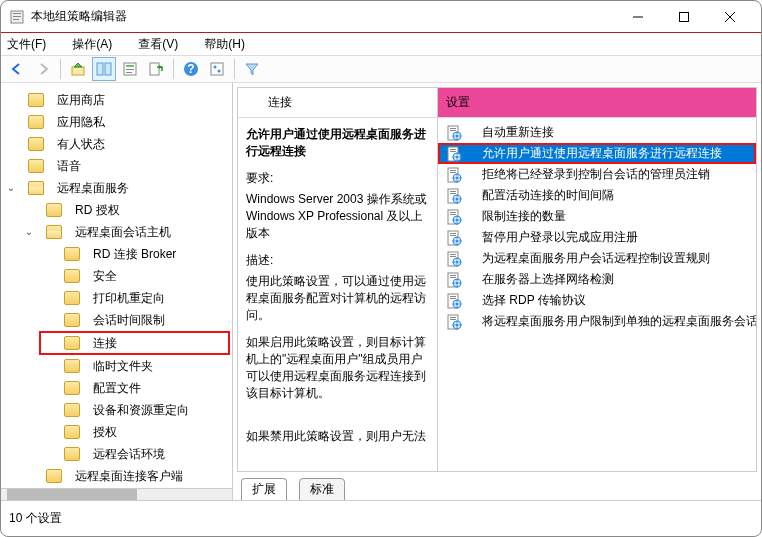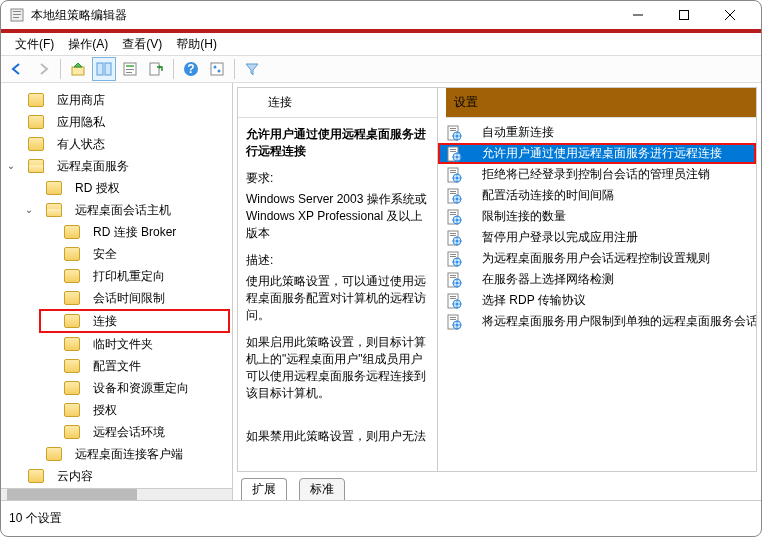--- a/index.html
+++ b/index.html
@@ -1,22 +1,22 @@
 <!DOCTYPE html>
 <html><head>
 <meta charset="utf-8">
 <style>
 * { margin:0; padding:0; box-sizing:border-box; font-family:"Microsoft YaHei","Segoe UI",sans-serif; font-size:12px; }
 body { background:#fff; width:762px; height:537px; overflow:hidden; display:flex; flex-direction:column; border:1px solid #888; border-radius:8px; }
-.titlebar { height:32px; display:flex; align-items:center; padding:0 8px; border-bottom:4px solid #b91c1c; }
+.titlebar { height:32px; display:flex; align-items:center; padding:0 8px; border-bottom:1px solid #b91c1c; }
 .titlebar .icon { width:16px; height:16px; margin-right:6px; }
 .titlebar .title { flex:1; }
 .win-controls { display:flex; gap:0; }
 .win-btn { width:46px; height:32px; display:flex; align-items:center; justify-content:center; cursor:pointer; }
-.menubar { height:22px; display:flex; align-items:center; padding:0 14px; gap:14px; }
+.menubar { height:22px; display:flex; align-items:center; padding:0 6px; gap:26px; }
 .menubar span { cursor:pointer; }
 .toolbar { height:28px; border-top:1px solid #ddd; border-bottom:1px solid #ddd; display:flex; align-items:center; padding:0 4px; gap:2px; background:#fcfcfc; }
 .tb-btn { width:24px; height:24px; display:flex; align-items:center; justify-content:center; cursor:pointer; border:1px solid transparent; }
 .tb-sep { width:1px; height:20px; background:#ccc; margin:0 3px; }
 .content { flex:1; display:flex; overflow:hidden; }
 .tree-pane { width:232px; border-right:1px solid #ccc; overflow:auto; padding:6px 2px 4px 2px; position:relative; }
 .tree { list-style:none; }
 .tree ul { list-style:none; padding-left:18px; }
 .tree li { line-height:20px; white-space:nowrap; position:relative; }
 .node { display:flex; align-items:center; gap:11px; padding:1px 2px; }
@@ -28,21 +28,21 @@
 .right-pane { flex:1; display:flex; flex-direction:column; overflow:hidden; }
 .right-body { flex:1; display:flex; overflow:hidden; border:1px solid #ccc; margin:4px; }
 .detail-left { width:200px; border-right:1px solid #ccc; display:flex; flex-direction:column; overflow:auto; }
 .detail-header { background:#fff; padding:6px 8px; display:flex; align-items:center; gap:6px; border-bottom:1px solid #ddd; }
 .detail-body { flex:1; padding:8px; overflow:auto; }
 .detail-title { font-weight:bold; margin-bottom:8px; }
 .edit-link { color:#0066cc; text-decoration:underline; cursor:pointer; }
 .detail-section { margin-top:10px; }
 .detail-label { margin-bottom:4px; }
 .list-pane { flex:1; overflow:auto; }
-.list-header { padding:6px 8px; border-bottom:1px solid #ddd; background:#a16207;margin-left:8px; }
+.list-header { padding:6px 8px; border-bottom:1px solid #ddd; background:#ec4899; }
 .list { list-style:none; padding:4px 0; }
 .list li { display:flex; align-items:center; gap:20px; padding:2px 8px; white-space:nowrap; }
 .list li .cfg-icon { width:16px; height:16px; flex-shrink:0; display:flex; align-items:center; justify-content:center; }
 .cfg-icon svg { width:16px; height:16px; }
 .list li.selected { background:#0078d7; color:#fff; border:2px solid #e11; padding:0 6px; }
 .tabstrip { height:24px; display:flex; align-items:flex-end; padding-left:8px; gap:0; }
 .tab { border:1px solid #999; border-top-left-radius:4px; border-top-right-radius:4px; padding:2px 10px; background:#f5f5f5; position:relative; top:1px; margin-right:12px; cursor:pointer; }
 .tab.active { background:#fff; border-bottom:1px solid #fff; }
 .statusbar { height:36px; border-top:1px solid #ccc; padding:2px 8px; display:flex; align-items:center; }
 .scroll-hint { height:12px; background:#eee; border-top:1px solid #ccc; display:flex; }
@@ -168,20 +168,27 @@
         </li>
         <li>
           <div class="node">
             <span class="expander"></span>
             <span class="folder"></span>
             <span class="node-label">有人状态</span>
           </div>
         </li>
         <li>
           <div class="node">
+            <span class="expander"></span>
+            <span class="folder"></span>
+            <span class="node-label">语音</span>
+          </div>
+        </li>
+        <li>
+          <div class="node">
             <span class="expander">⌄</span>
             <span class="folder open"></span>
             <span class="node-label">远程桌面服务</span>
           </div>
           <ul>
             <li>
               <div class="node">
                 <span class="expander"></span>
                 <span class="folder"></span>
                 <span class="node-label">RD 授权</span>

